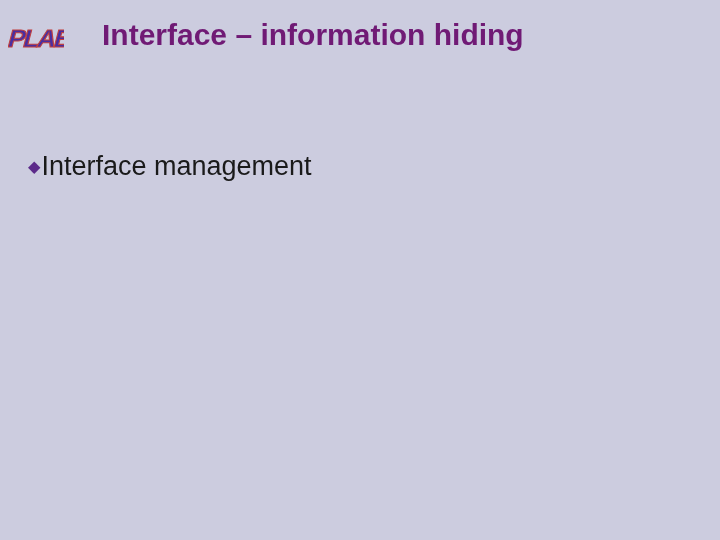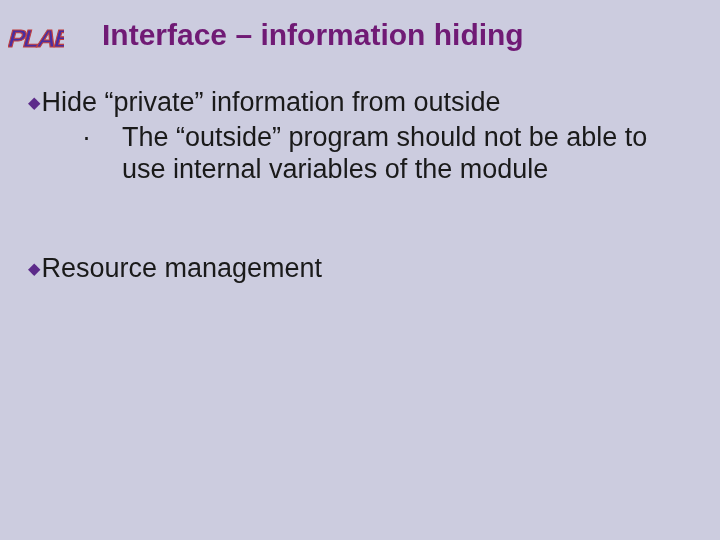--- a/index.html
+++ b/index.html
@@ -80,28 +80,22 @@
       <g transform="translate(28,26) scale(1,0.95) skewX(-14) translate(-28,-26)">
         <text x="2" y="40" font-family="Arial Black, Arial, sans-serif" font-weight="900" font-size="26" fill="#4a2ea0" stroke="#c04040" stroke-width="1.1" letter-spacing="-2">PLAB</text>
       </g>
     </svg>
   </div>
 
   <div class="title">Interface – information hiding</div>
 
   <div class="body">
 
-    <div class="lvl1">
-      <span class="dia">◆</span><span>Hide “private” information from outside</span>
-    </div>
-    <div class="lvl2">
-      <span class="dot">·</span><span>The “outside” program should not be able to use internal variables of the module</span>
-    </div>
 
     <div class="spacer"></div>
 
     <div class="lvl1">
-      <span class="dia">◆</span><span>Resource management</span>
+      <span class="dia">◆</span><span>Interface management</span>
     </div>
 
   </div>
 
 </div>
 
 </body></html>

